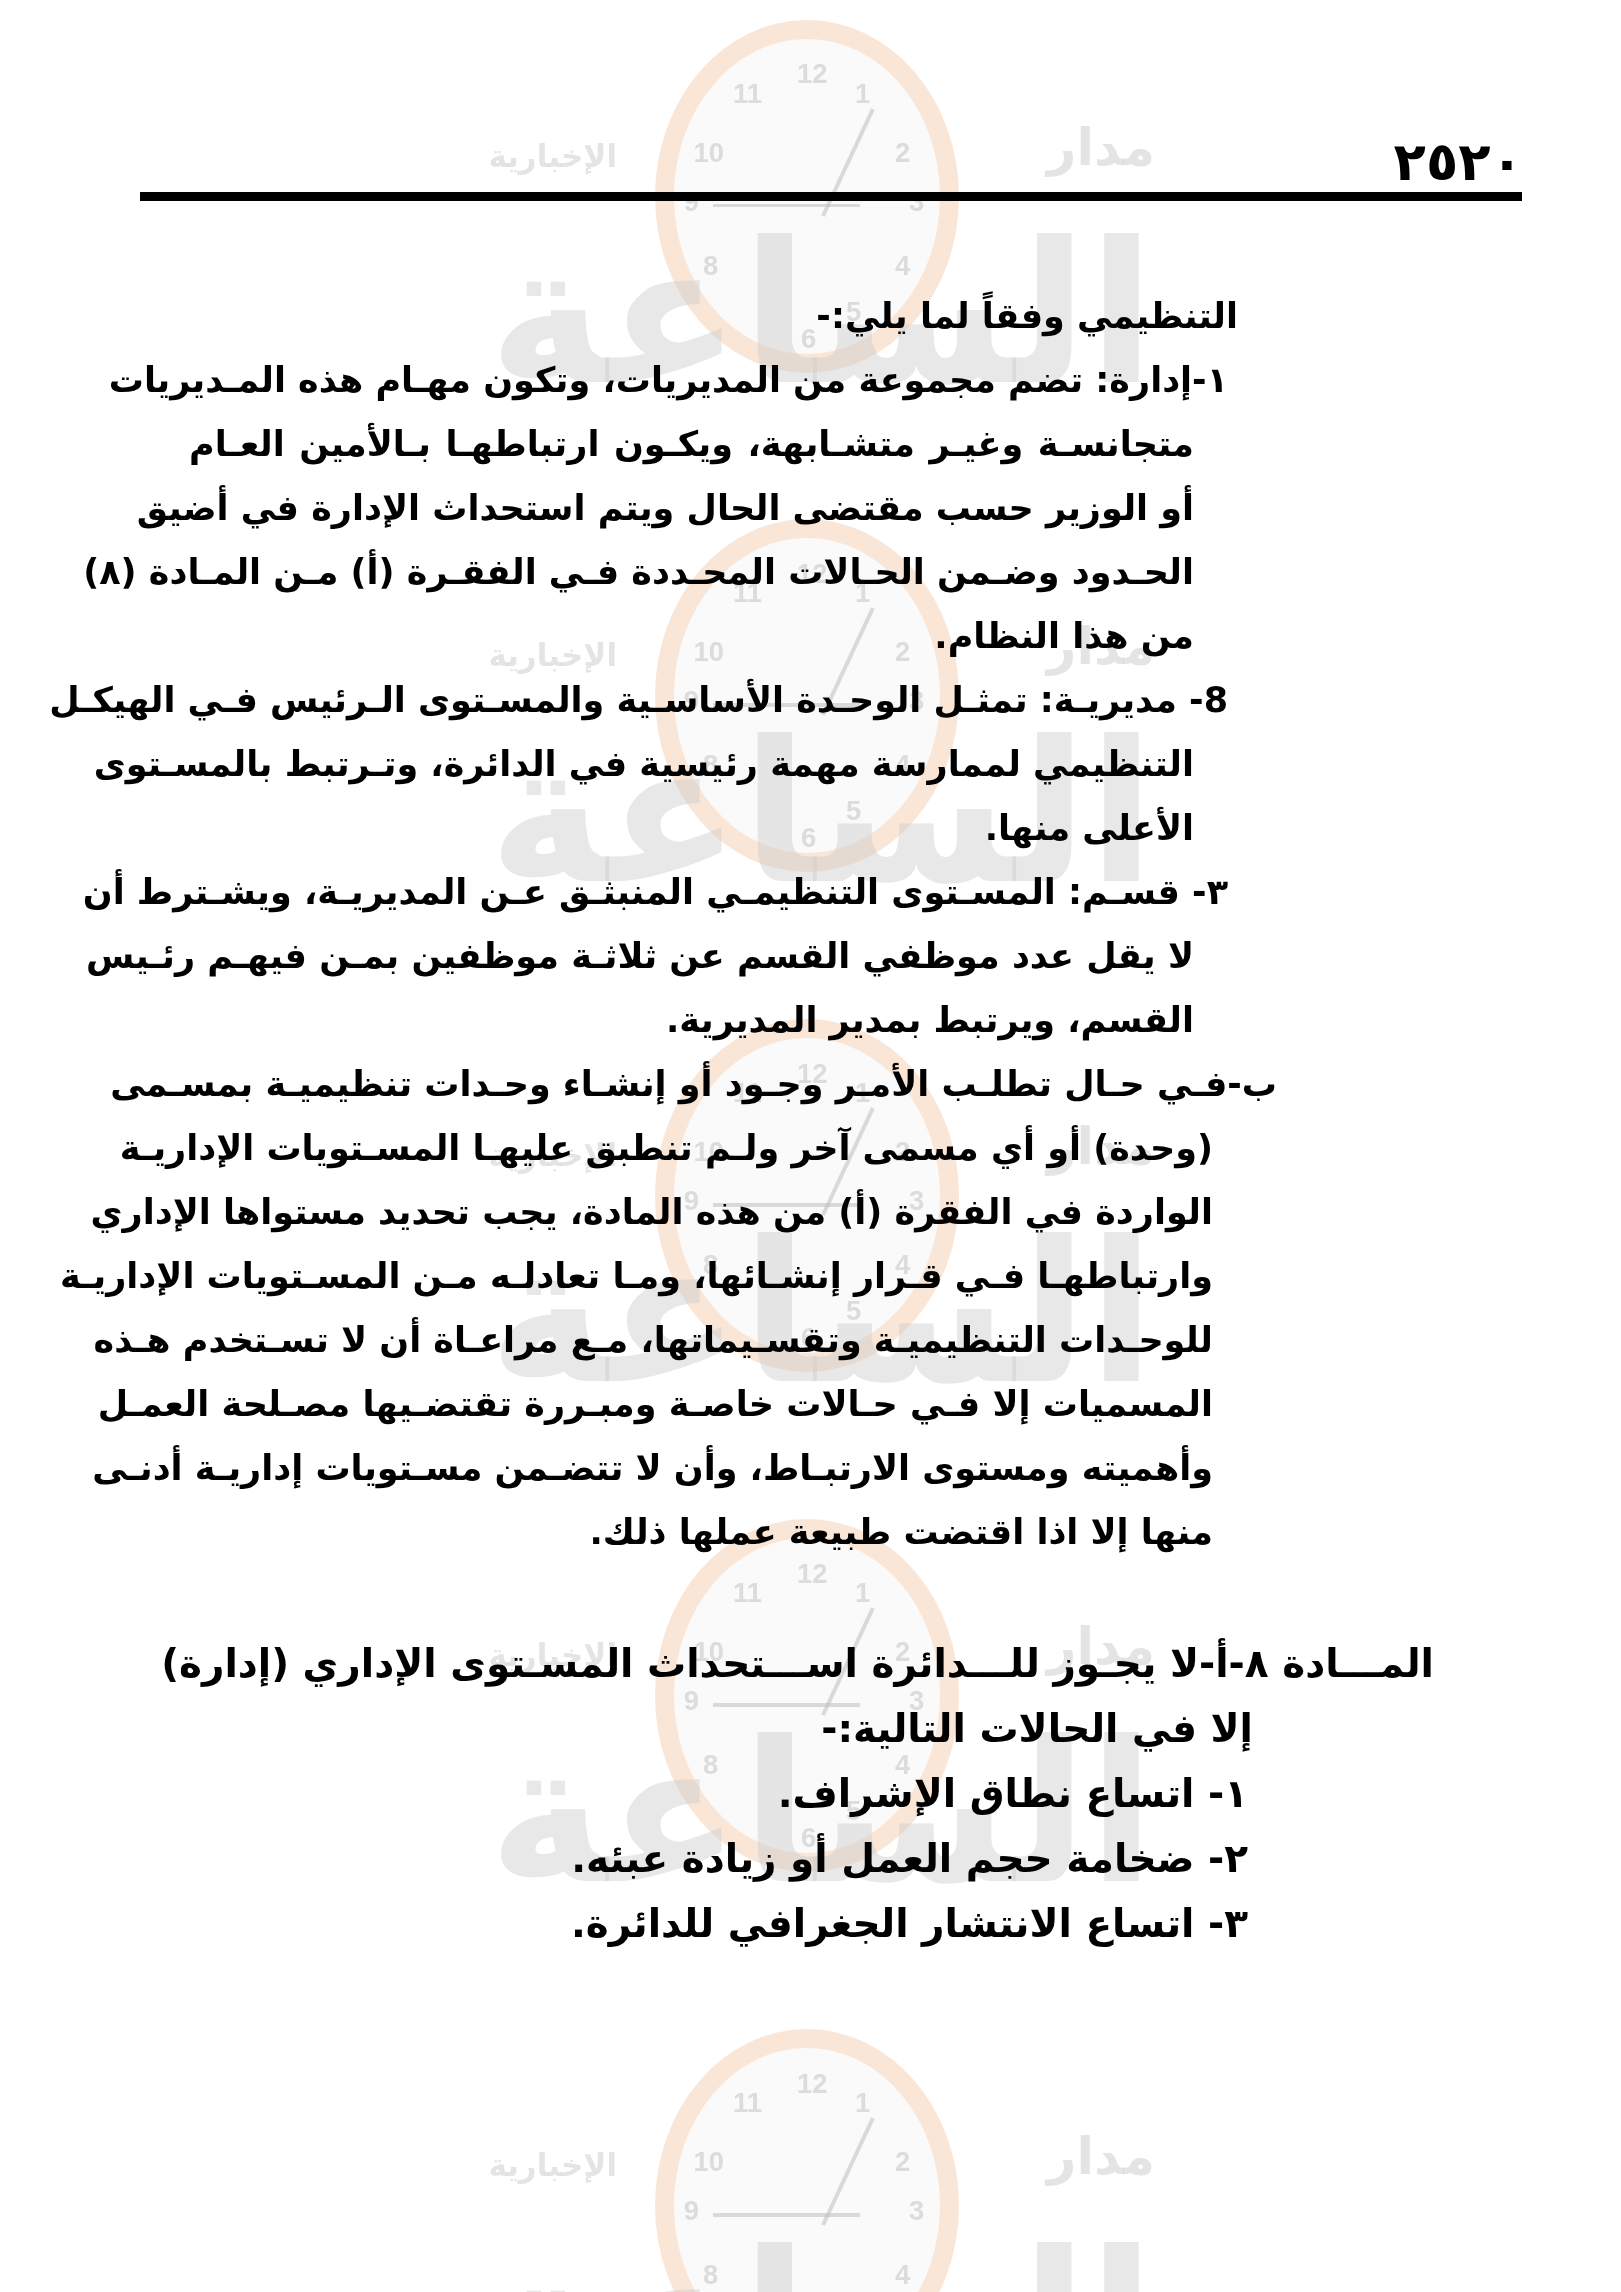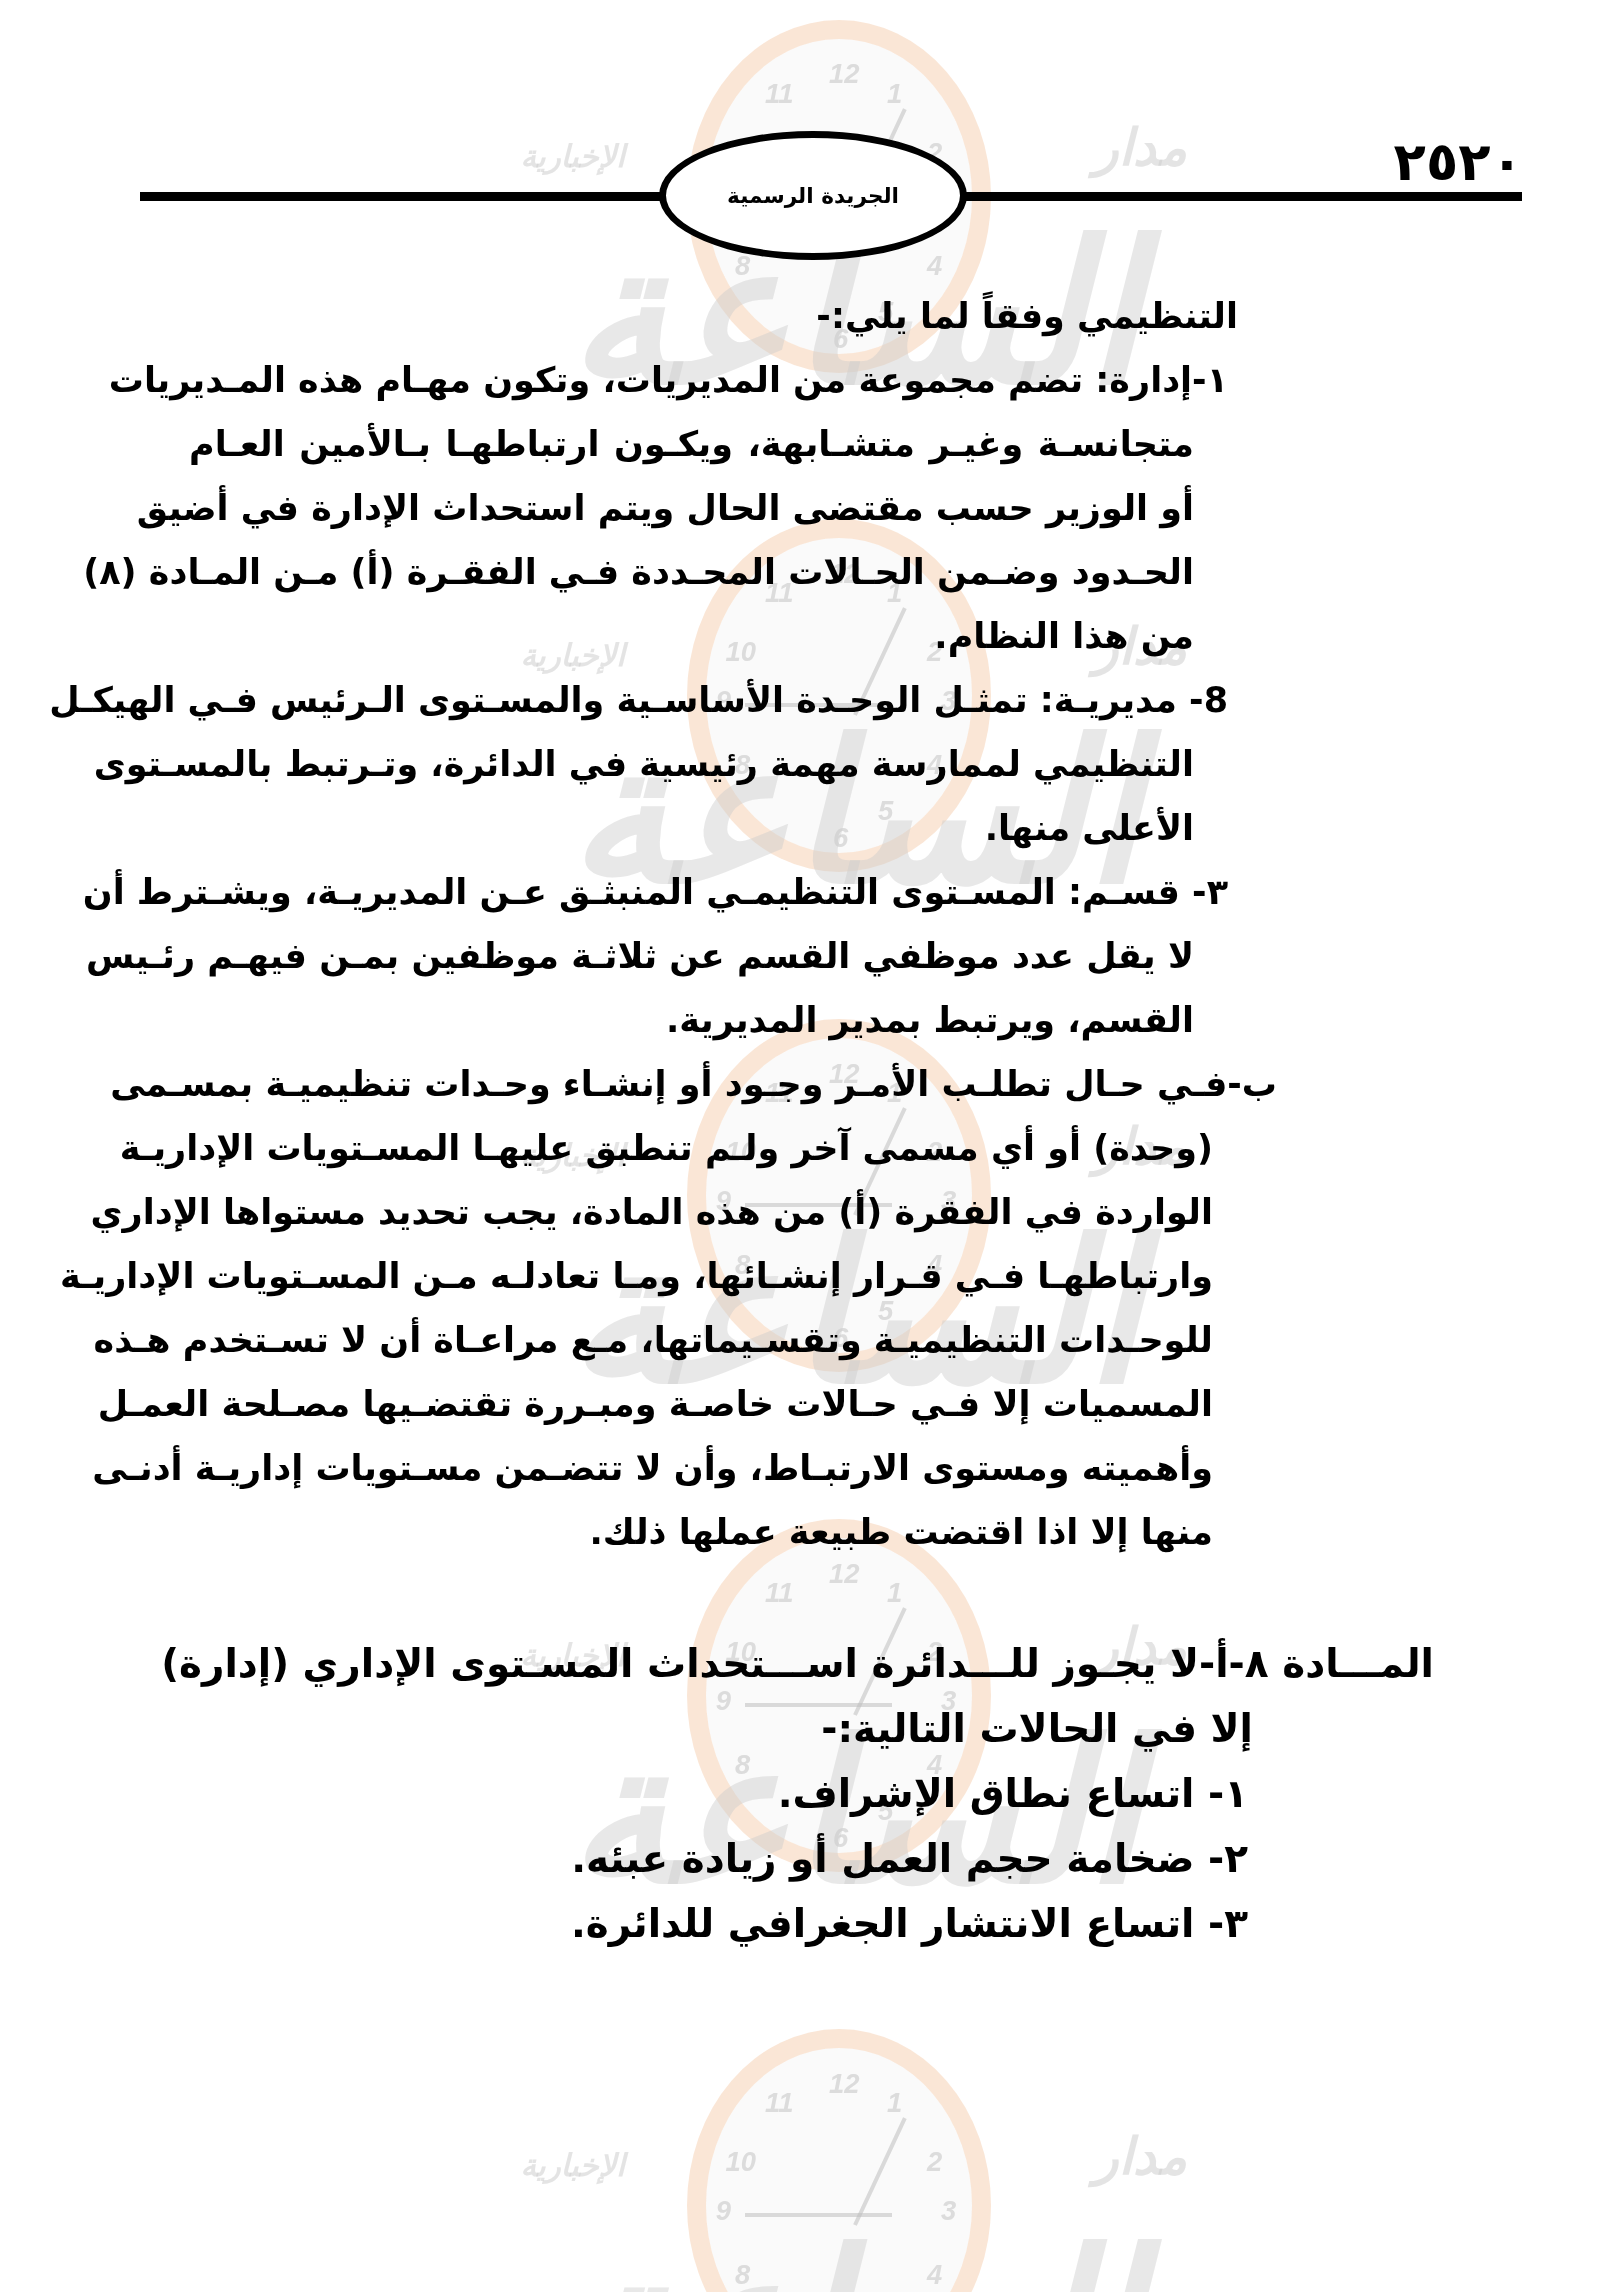--- a/index.html
+++ b/index.html
@@ -12,26 +12,25 @@
       height: 2293px;
       position: relative;
       overflow: hidden;
       font-family: "DejaVu Sans", "Liberation Sans", sans-serif;
       color: #000;
     }
 
     
     .wm {
       position: absolute;
-      left: 540px;
+      left: 508px;
       width: 608px;
       height: 490px;
       pointer-events: none;
       z-index: 0;
-      font-style: italic;
     }
     .wm-clock {
       position: absolute;
       left: 147px;
       top: 0;
       width: 304px;
       height: 353px;
       border-radius: 50%;
       border: 19.6px solid rgba(252, 215, 185, 0.55);
       box-sizing: border-box;
@@ -262,23 +261,20 @@
     <div class="hand-h"></div>
     <div class="hand-m"></div>
   </div>
   <div class="wm-logo-top wm-logo-left">الإخبارية</div>
   <div class="wm-logo-top wm-logo-right">مدار</div>
   <div class="wm-logo-big">الساعة</div>
 </div>
 
 <div class="header">
   <div class="rule"></div>
-  <div class="oval" style="background:#fff;">
-    <span class="oval-text">الجريدة الرسمية</span>
-  </div>
   <div class="page-number">٢٥٢٠</div>
 </div>
 
 <div class="content">
 
   <div>
     <div class="line right" style="margin-right:196px;">التنظيمي وفقاً لما يلي:-</div>
 
     <div>
       <div class="line just" style="margin-right:206px;">١-إدارة: تضم مجموعة من المديريات، وتكون مهـام هذه المـديريات</div>

